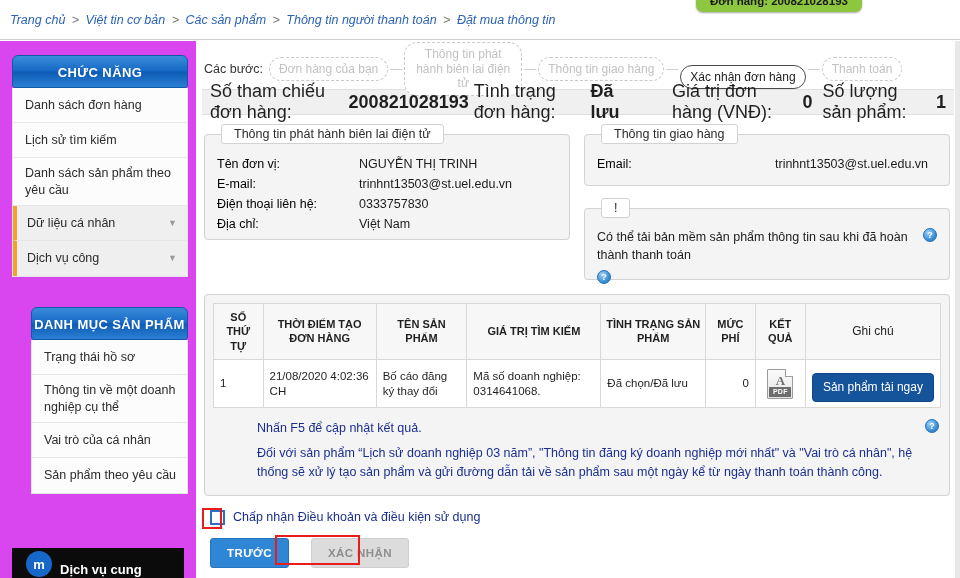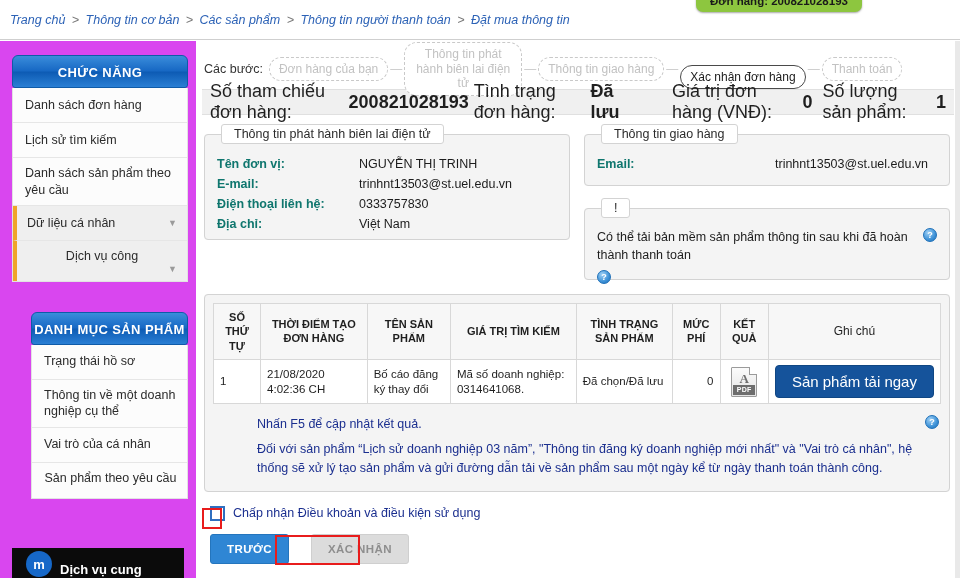--- a/index.html
+++ b/index.html
@@ -48,21 +48,21 @@
     border:1px solid #0f5ba8;
   }
   .menu { border:1px solid #e2e2e2; border-top:none; background:#fff; }
   .menu-item {
     min-height:35px; display:flex; align-items:center;
     padding:7px 10px 7px 12px;
     border-bottom:1px solid #e6e6e6;
     background:#fcfcfc; font-size:12.5px; color:#2b2b2b;
     line-height:1.32; cursor:pointer; position:relative;
   }
-  .menu-item:last-child { border-bottom:none;flex-direction:column; }
+  .menu-item:last-child { border-bottom:none; }
   .menu-item.accent { background:#efefef; border-left:4px solid #f0a32a; padding-left:10px; }
   .menu-item .caret {
     margin-left:auto; color:#9a9a9a; font-size:9px; line-height:1;
   }
 
   
   #bottom-banner {
     position:absolute; left:12px; bottom:0; width:172px; height:30px;
     background:#0b0b0b; overflow:hidden;
     display:flex; align-items:flex-end; padding-bottom:1px;
@@ -108,21 +108,21 @@
   legend {
     font-size:12.5px; color:#2b2b2b; padding:2px 12px;
     background:#fff; border:1px solid #d3d3d3; border-radius:3px;
     margin-left:4px;
   }
   #cols { display:flex; gap:14px; padding:9px 10px 0 8px; }
   #col-left { width:366px; }
   #col-right { width:366px; display:flex; flex-direction:column; gap:12px; }
 
   .kv { display:flex; font-size:12.5px; color:#222; padding:3px 0; }
-  .kv .k { width:142px; flex:none; color:#0f766e;font-weight:bold; }
+  .kv .k { width:142px; flex:none; color:#000000; }
   .kv .v { color:#1c1c1c; }
   #fs-issuer { height:116px; }
   #fs-delivery { height:62px; }
   #fs-delivery .kv .k { width:178px; }
   #fs-note { height:82px; position:relative; }
   #note-row { display:flex; align-items:flex-start; gap:8px; }
   #note-text { font-size:12.5px; color:#1c1c1c; line-height:1.45; flex:1; }
 
   .help-icon {
     width:14px; height:14px; border-radius:50%; flex:none;
@@ -164,23 +164,23 @@
     font-family:"Liberation Serif", serif; font-size:13px; color:#6f6f6f; font-weight:bold;
   }
   .pdf-icon .tag {
     position:absolute; bottom:1px; left:1px; right:1px; height:10px;
     background:#6d6d6d; color:#fff; font-size:7px; font-weight:bold;
     text-align:center; line-height:10px; letter-spacing:.3px;
   }
 
   .dl-btn {
     display:inline-block; background:#15539b; color:#fff;
-    font-size:15px; padding:6px 16px; border-radius:4px;
+    font-size:12px; padding:6px 10px; border-radius:4px;
     border:1px solid #104customs; border:1px solid #0f4683;
-    cursor:pointer; white-space:nowrap;
+    cursor:pointer; white-space:nowrap;margin-top:8px;
   }
 
   
   #notes { padding:8px 2px 0 2px; }
   .note-line {
     display:flex; align-items:flex-start; gap:8px;
     color:#1b2f8f; font-size:12.5px; line-height:1.5; padding:3px 0;
   }
   .note-line .txt { flex:1;margin-left:42px; }
 
@@ -209,21 +209,21 @@
   #right-edge { position:absolute; right:0; top:0; width:5px; height:537px; background:#e9e9e9; }
 </style>
 </head>
 <body>
 
 <div id="green-badge">
   <span>Đơn hàng: 200821028193</span>
 </div>
 
 <div id="breadcrumb-bar">
-  <div id="breadcrumb"><span class="crumb">Trang chủ</span><span class="sep"> &gt; </span><span class="crumb">Thông tin cơ bản</span><span class="sep"> &gt; </span><span class="crumb">Các sản phẩm</span><span class="sep"> &gt; </span><span class="crumb">Thông tin người thanh toán</span><span class="sep"> &gt; </span><span class="crumb">Đặt mua thông tin</span></div>
+  <div id="breadcrumb"><span class="crumb">Trang chủ</span><span class="sep"> &gt; </span><span class="crumb">Việt tin cơ bản</span><span class="sep"> &gt; </span><span class="crumb">Các sản phẩm</span><span class="sep"> &gt; </span><span class="crumb">Thông tin người thanh toán</span><span class="sep"> &gt; </span><span class="crumb">Đặt mua thông tin</span></div>
 </div>
 
 <div id="page">
 
   <div id="sidebar">
     <div class="panel">
       <div class="panel-head">CHỨC NĂNG</div>
       <div class="menu" id="menu-0">
           <div class="menu-item">
             <span>Danh sách đơn hàng</span>

